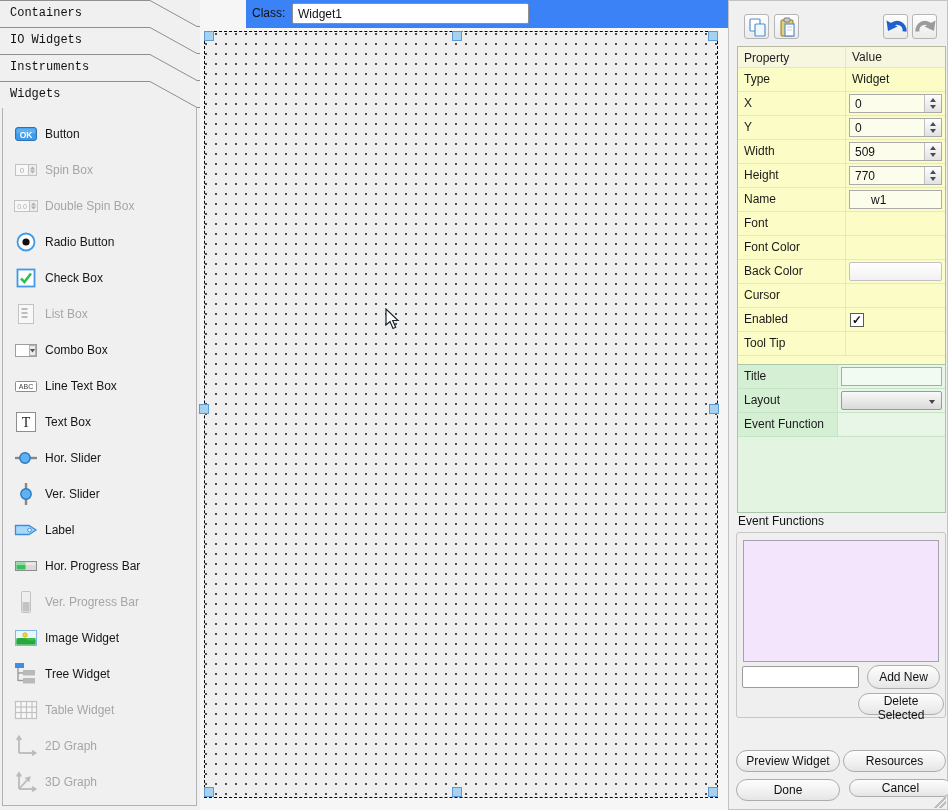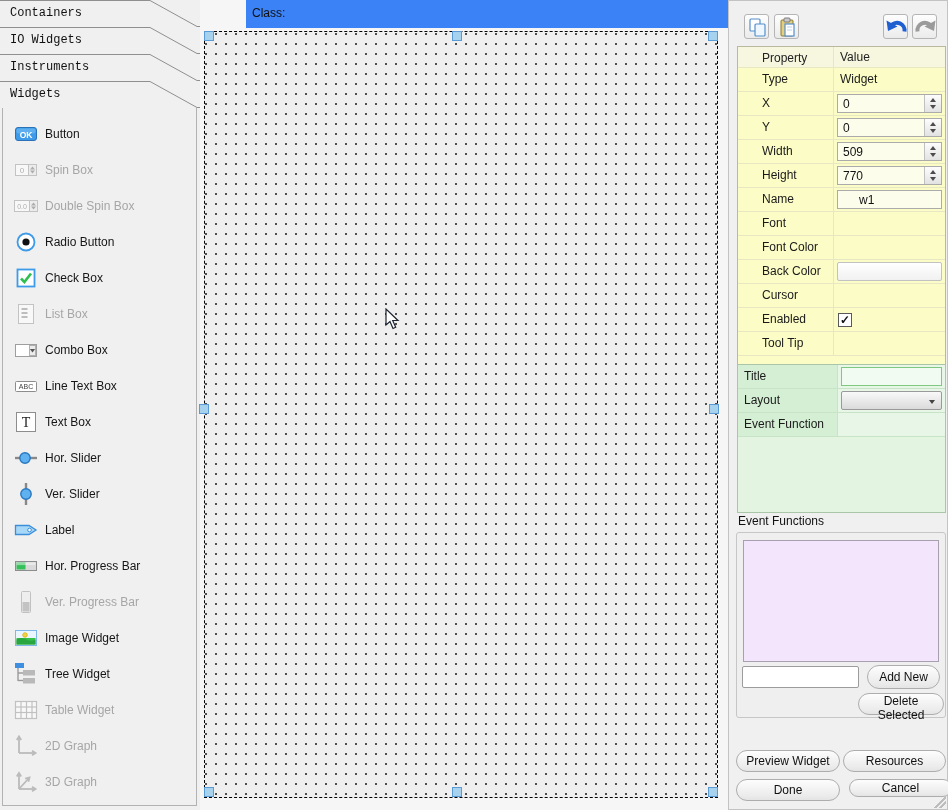--- a/index.html
+++ b/index.html
@@ -44,21 +44,21 @@
     background:linear-gradient(#fefefe,#ebebeb); cursor:pointer; }
   .tool-btn svg { position:absolute; left:1px; top:1px; }
 
   
   #prop-table { position:absolute; left:8px; top:45px; width:209px;
     border:1px solid #b9b9a0; background:#fcfcc6; }
   .prow { display:flex; height:24px; border-bottom:1px solid #e7e7c3; background:#fcfcc6; }
   .prow:last-child { border-bottom:none; }
   .prow.header { background:#f7f7df; height:21px; }
   .prow.header .pname, .prow.header .pval-h { color:#222; }
-  .pname { width:96px; padding-left:24px; line-height:23px; border-right:1px solid #e7e7c3;
+  .pname { width:108px; padding-left:6px; line-height:23px; border-right:1px solid #e7e7c3;
     white-space:nowrap; overflow:hidden; }
   .pval { flex:1; position:relative; line-height:23px; }
   .pval-h { flex:1; padding-left:6px; line-height:20px; }
   .ptext { padding-left:6px; }
   .spinbox { position:absolute; left:3px; right:3px; top:2px; bottom:2px;
     border:1px solid #ababab; background:#fdfdec; display:flex; }
   .spinfield { flex:1; padding-left:5px; line-height:18px; color:#111; }
   .spinbtns { width:17px; border-left:1px solid #c0c0c0; background:linear-gradient(#fdfdfd,#e2e2e2);
     display:flex; flex-direction:column; align-items:center; justify-content:center; gap:3px; cursor:pointer; }
   .tri-up { width:0; height:0; border-left:3.5px solid transparent; border-right:3.5px solid transparent; border-bottom:4px solid #4c4c4c; }
@@ -296,20 +296,21 @@
             <path d="M11.2,8.6 L15.5,7.5 L14.4,11.8"></path>
           </svg></span>
         <span class="w-label">3D Graph</span>
       </div>
     </div>
 </div>
 
 <div id="middle">
   <div id="class-row">
     <span id="class-label">Class:</span>
+    <input id="class-input" type="text" value="Widget1" style="">
   </div>
   <div id="canvas"></div>
 
   <div class="handle" style="left:4px;  top:31px;"></div>
   <div class="handle" style="left:252px;top:31px;"></div>
   <div class="handle" style="left:508px;top:31px;"></div>
   <div class="handle" style="left:-1px; top:404px;"></div>
   <div class="handle" style="left:509px;top:404px;"></div>
   <div class="handle" style="left:4px;  top:787px;"></div>
   <div class="handle" style="left:252px;top:787px;"></div>

